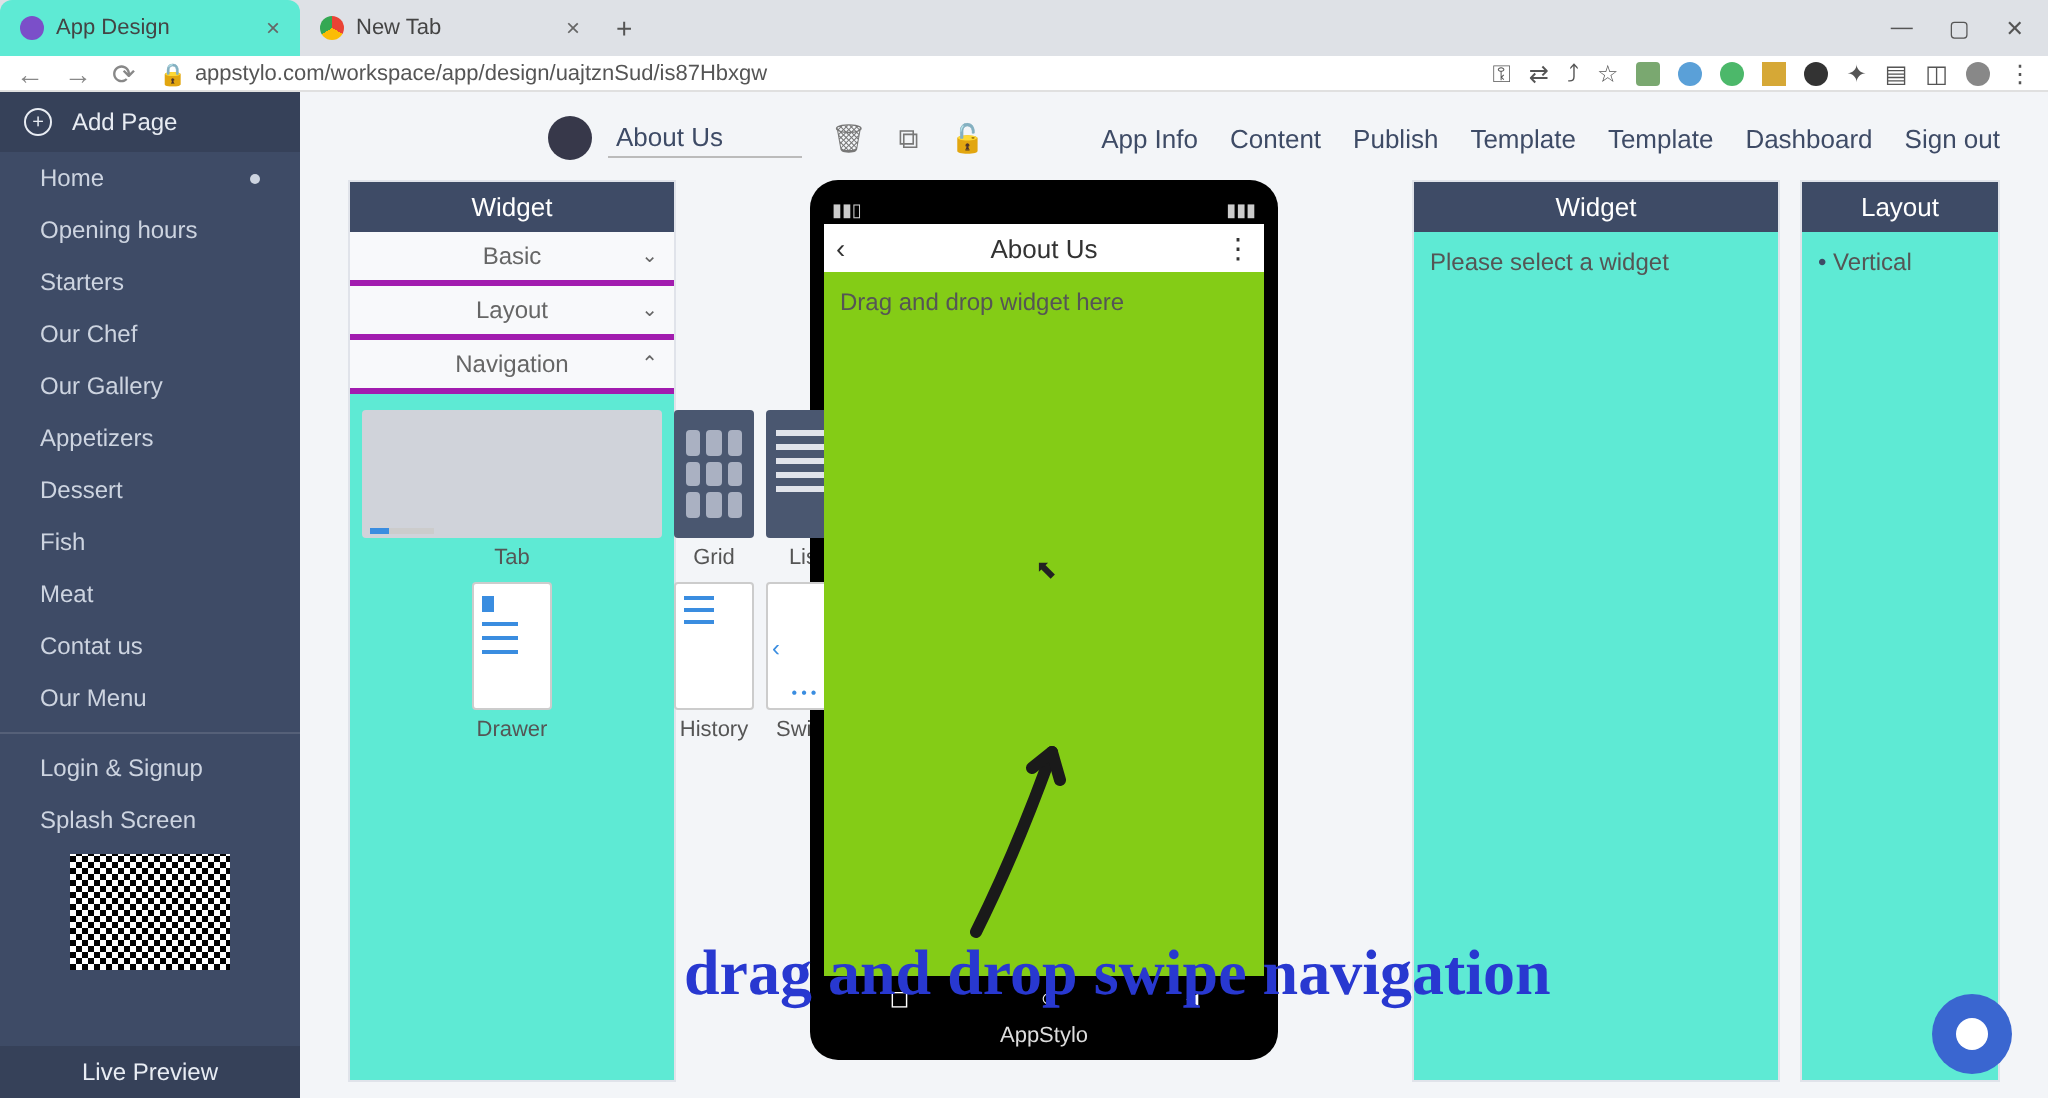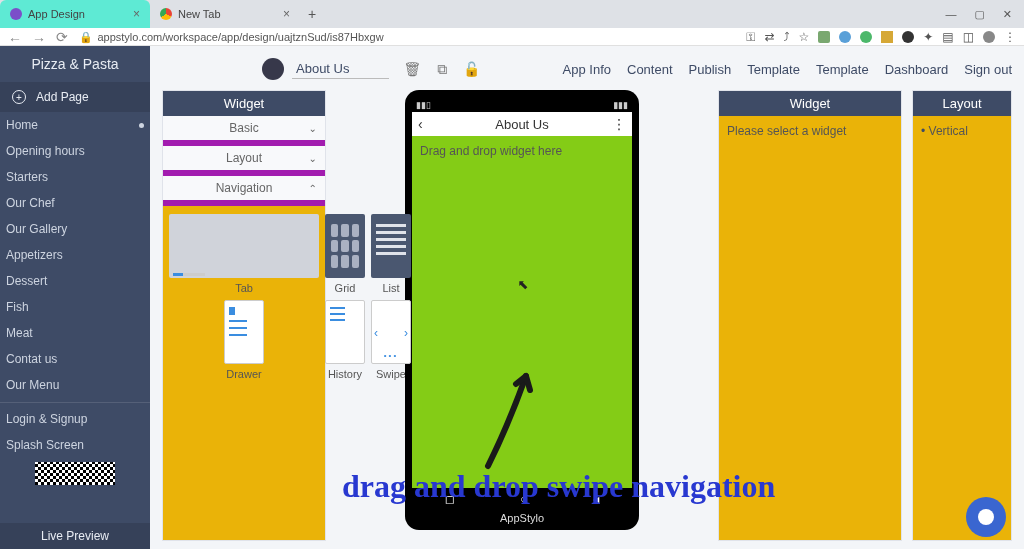--- a/index.html
+++ b/index.html
@@ -23,46 +23,46 @@
 .addr-bar { flex: 1; display: flex; align-items: center; gap: 4px; padding: 0 6px; height: 16px; }
 .addr-icons { display: flex; gap: 9px; align-items: center; font-size: 12px; }
 .addr-icons span { cursor:pointer; }
 
 
 .app { display: flex; height: 503px; }
 .sidebar { width: 150px; background: #3e4b66; color: #e8ecf3; display:flex; flex-direction:column; font-size: 12px; }
 .brand { padding: 10px 0; text-align: center; font-size: 14px; }
 .addpage { display:flex; align-items:center; gap:10px; padding: 8px 12px; cursor:pointer; background: rgba(0,0,0,0.12); }
 .addpage-icon { width:14px; height:14px; border:1.5px solid #e8ecf3; border-radius:50%; display:flex; align-items:center; justify-content:center; font-size:10px; }
-.side-item { padding: 6px 6px; cursor:pointer; font-size: 12px; color:#cdd4e0; }
+.side-item { padding: 6px 20px; cursor:pointer; font-size: 12px; color:#cdd4e0; }
 .side-item.current::after { content:""; display:inline-block; width:5px; height:5px; background:#cdd4e0; border-radius:50%; float:right; margin-top:5px; }
 .side-sep { height:1px; background: rgba(255,255,255,0.12); margin: 4px 0; }
 .qr { width: 80px; height: 80px; margin: 4px auto; background: 
   repeating-linear-gradient(0deg,#000 0 3px,#fff 3px 6px),
   repeating-linear-gradient(90deg,#000 0 3px,#fff 3px 6px);
   background-blend-mode: difference; }
 .live-prev { text-align:center; padding:6px 0; font-size:12px; color:#e8ecf3; cursor:pointer; background: rgba(0,0,0,0.12); margin-top: 34px; }
 
-.main { flex:1; background:#f3f5f8; position:relative; padding: 8px 12px; display:flex; flex-direction:column; }
+.main { flex:1; background:#f3f5f8; position:relative; padding: 8px 24px; display:flex; flex-direction:column; }
 
 .topbar { display:flex; align-items:center; gap:14px; padding: 4px 0 10px 100px; font-size:13px; color:#3e4b66; }
 .pg-title-wrap { display:flex; align-items:center; gap:8px; }
 .pg-circle { width:22px; height:22px; border-radius:50%; background:#37384a; }
 .pg-title { border-bottom:1px solid #bbb; padding: 2px 40px 2px 4px; font-size:13px; }
 .topbar-ics { display:flex; gap:16px; color:#777; font-size:14px; }
 .topbar-ics span { cursor:pointer; }
 .topnav { margin-left:auto; display:flex; gap:16px; font-size:13px; }
 .topnav span { cursor:pointer; color:#3e4b66; }
 
 .workspace { flex:1; display:flex; gap:10px; position:relative; }
 
-.panel { background:#eab308; border:1px solid #e0e3ea; display:flex; flex-direction:column; }
+.panel { background:#5eead4; border:1px solid #e0e3ea; display:flex; flex-direction:column; }
 .panel-hd { background:#3e4b66; color:#fff; text-align:center; padding:5px 0; font-size:13px; }
 .left-panel { width:164px; }
-.accordion { border-bottom:6px solid #a21caf; padding:5px 8px; font-size:12px; color:#666; display:flex; align-items:center; justify-content:center; cursor:pointer; position:relative; background:#f8f9fb;}
+.accordion { border-bottom:3px solid #a21caf; padding:5px 8px; font-size:12px; color:#666; display:flex; align-items:center; justify-content:center; cursor:pointer; position:relative; background:#f8f9fb;}
 .accordion .chev { position:absolute; right:8px; font-size:10px; }
 .widget-grid { display:grid; grid-template-columns: repeat(3, 1fr); gap:6px; padding:8px 6px; font-size:11px; color:#555; }
 .w-item { display:flex; flex-direction:column; align-items:center; gap:4px; cursor:grab; }
 .w-thumb { width:40px; height:64px; background:#d0d3da; border-radius:2px; position:relative; overflow:hidden; }
 .w-thumb.tab::after { content:""; position:absolute; bottom:2px; left:4px; width:32px; height:3px; background: linear-gradient(90deg,#3a8de0 0 30%, #ccc 30% 100%); }
 .w-thumb.grid-t { display:grid; grid-template-columns:repeat(3,1fr); grid-template-rows:repeat(3,1fr); gap:3px; padding:10px 6px; background:#4a5770; }
 .w-thumb.grid-t span { background:#aab1c2; border-radius:2px; }
 .w-thumb.list-t { padding:10px 5px; display:flex; flex-direction:column; gap:4px; background:#4a5770; }
 .w-thumb.list-t span { height:3px; background:#e0e3ea; }
 .w-thumb.drawer-t { background:#fff; border:1px solid #ccc; padding:6px 4px; display:flex; flex-direction:column; gap:5px; }
@@ -149,21 +149,20 @@
       <span>◫</span>
       <span class="ext-icon" style="background:#888;border-radius:50%"></span>
       <span>⋮</span>
     </div>
   </div>
 </div>
 
 <div class="app">
 
   <div class="sidebar">
-    <div class="brand">Pizza &amp; Pasta</div>
     <div class="addpage">
       <span class="addpage-icon">+</span>
       <span>Add Page</span>
     </div>
     <div class="side-item current">Home</div>
     <div class="side-item">Opening hours</div>
     <div class="side-item">Starters</div>
     <div class="side-item">Our Chef</div>
     <div class="side-item">Our Gallery</div>
     <div class="side-item">Appetizers</div>

